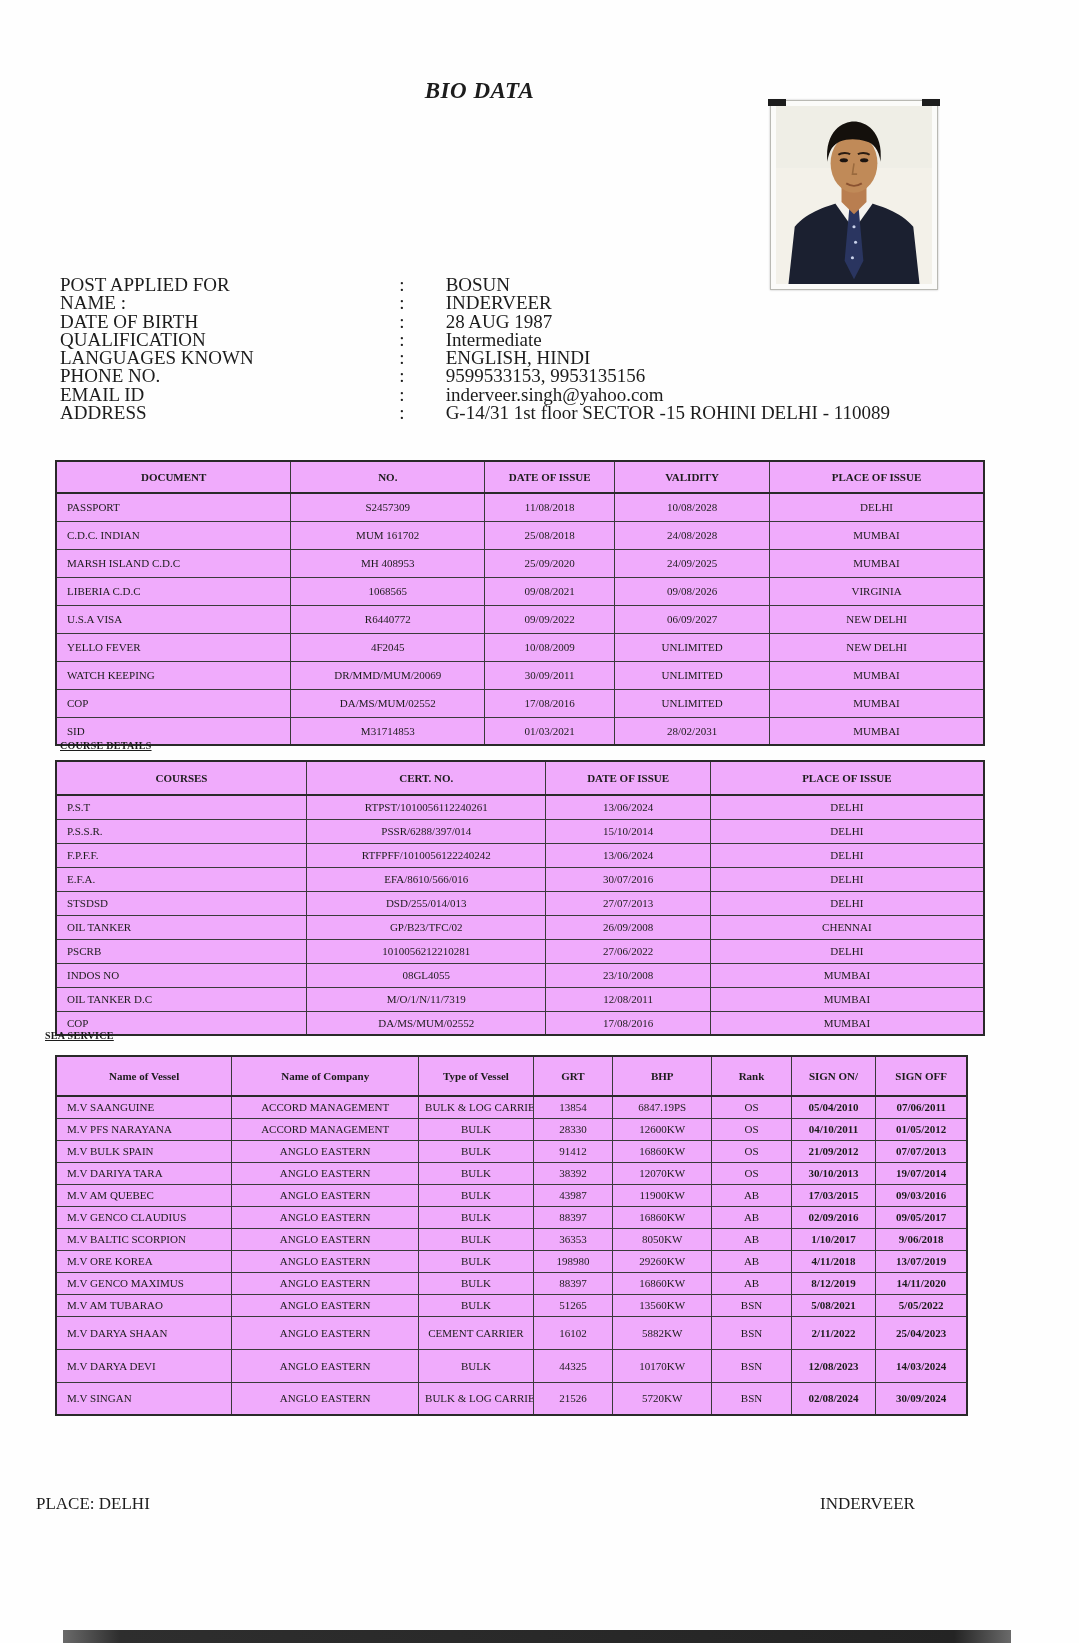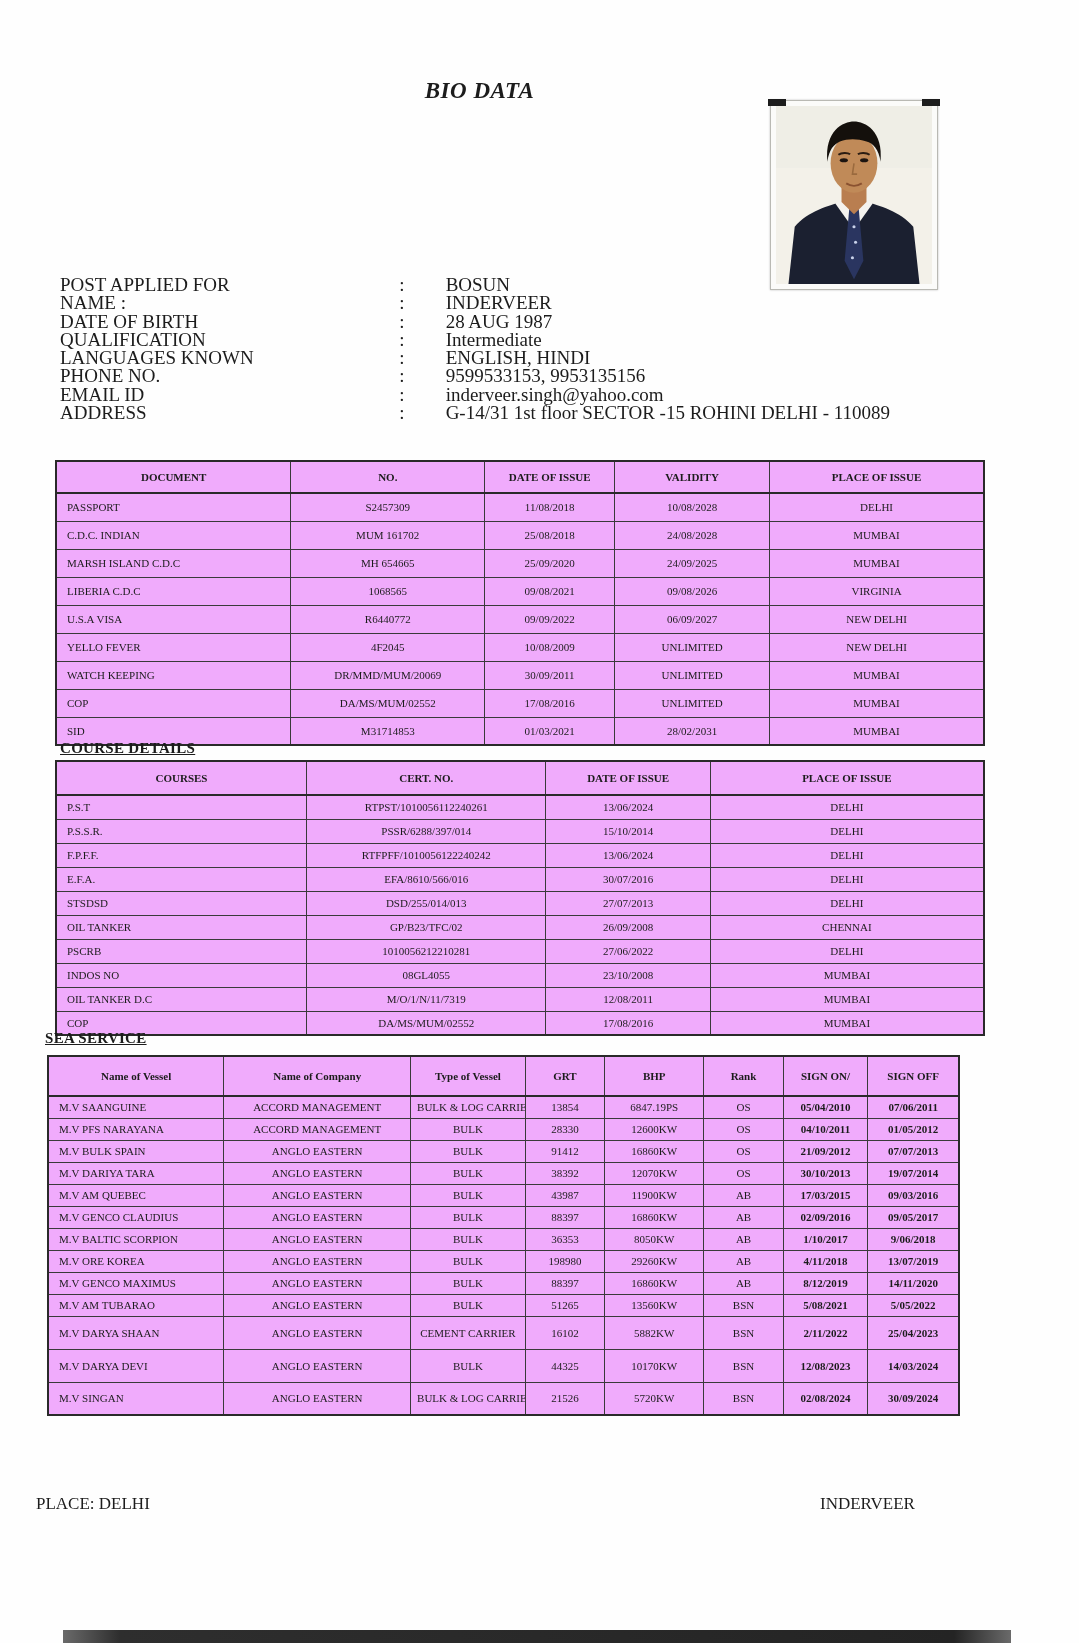--- a/index.html
+++ b/index.html
@@ -79,32 +79,32 @@
     border-bottom: 2px solid #2a2a2a;
   }
   table.grid td:first-child { text-align: left; padding-left: 10px; }
 
   .docs-table { left: 55px; top: 460px; width: 930px; }
   .docs-table th { height: 32px; }
   .docs-table td { height: 28px; }
 
   .section-heading {
     position: absolute;
-    font-size: 15px;
+    font-size: 10px;
     font-weight: bold;
     text-decoration: underline;
     letter-spacing: 0.3px;
   }
   .courses-heading { left: 60px; top: 740px; }
   .courses-table { left: 55px; top: 760px; width: 930px; }
   .courses-table th { height: 34px; }
   .courses-table td { height: 24px; margin-left: 33px; }
 
   .sea-heading { left: 45px; top: 1030px; }
-  .sea-table { left: 47px; top: 1055px; width: 913px; padding-left: 28px; }
+  .sea-table { left: 55px; top: 1055px; width: 913px; padding-left: 28px; }
   .sea-table th { height: 40px; font-weight: normal; }
   .sea-table th:nth-child(7), .sea-table th:nth-child(8) { font-weight: bold; }
   .sea-table td { height: 22px; }
   .sea-table td:nth-child(7), .sea-table td:nth-child(8) { font-weight: bold; }
   .sea-table tbody tr:nth-child(n+11) td { height: 33px; margin-top: 48px; }
 
   .footer-place {
     position: absolute;
     left: 24px; top: 1494px;
     font-size: 17px;
@@ -233,21 +233,21 @@
         </tr>
         <tr>
           <td>C.D.C. INDIAN</td>
           <td>MUM 161702</td>
           <td>25/08/2018</td>
           <td>24/08/2028</td>
           <td>MUMBAI</td>
         </tr>
         <tr>
           <td>MARSH ISLAND C.D.C</td>
-          <td>MH 654665</td>
+          <td>MH 408953</td>
           <td>25/09/2020</td>
           <td>24/09/2025</td>
           <td>MUMBAI</td>
         </tr>
         <tr>
           <td>LIBERIA C.D.C</td>
           <td>1068565</td>
           <td>09/08/2021</td>
           <td>09/08/2026</td>
           <td>VIRGINIA</td>

